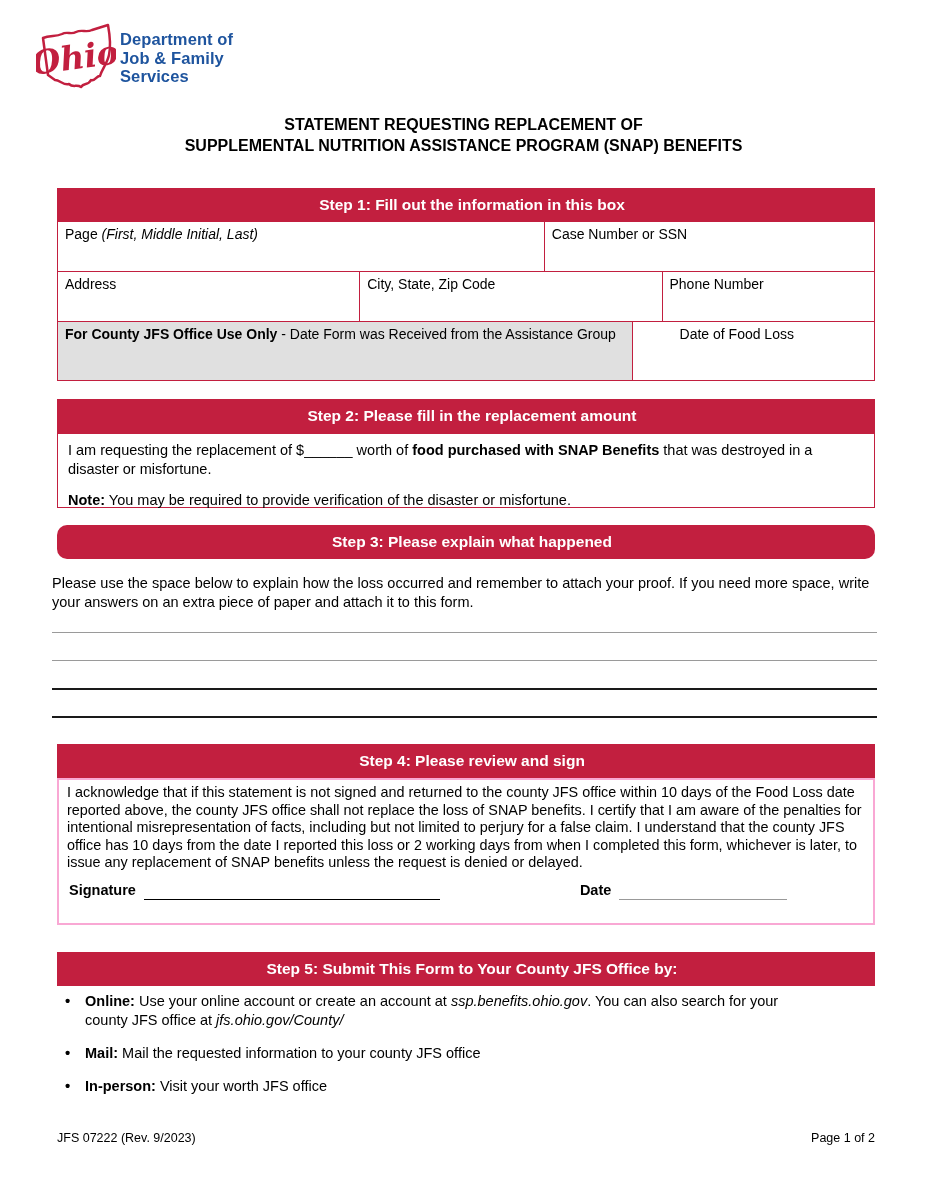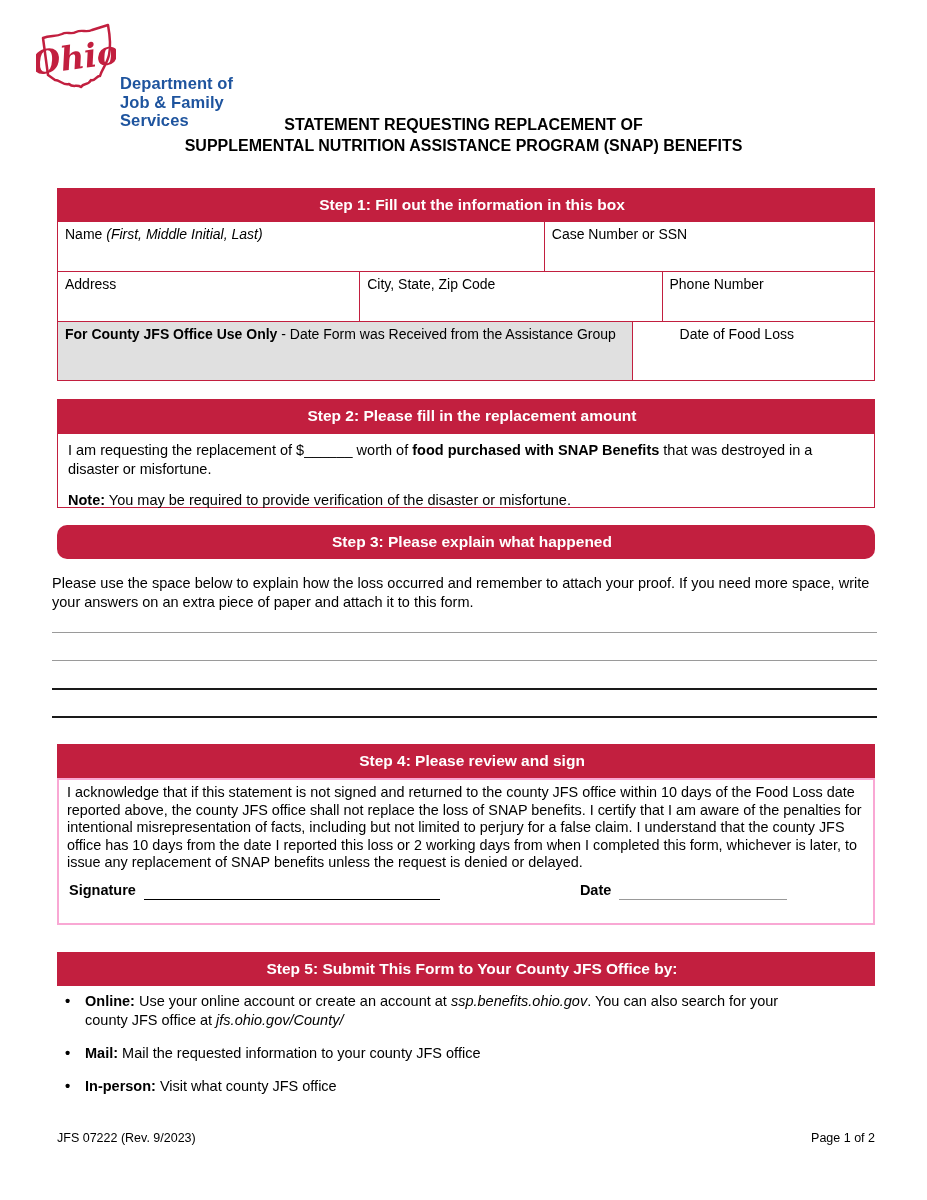--- a/index.html
+++ b/index.html
@@ -2,21 +2,21 @@
 <html><head>
 <meta charset="utf-8">
 <style>
   html,body{margin:0;padding:0;background:#fff;}
   .page{position:relative;width:927px;height:1200px;background:#fff;overflow:hidden;
         font-family:"Liberation Sans",sans-serif;color:#000;}
 
   
   .logo{position:absolute;left:36px;top:20px;display:flex;align-items:center;}
   .brand{position:absolute;left:120px;top:30px;color:#1E549E;font-weight:bold;
-         font-size:16.5px;line-height:18.5px;letter-spacing:.1px;margin-top:44px;}
+         font-size:16.5px;line-height:18.5px;letter-spacing:.1px;}
 
   .title{position:absolute;left:0;top:114px;width:100%;text-align:center;
          font-weight:bold;font-size:16px;line-height:21px;}
 
   
   .bar{position:absolute;left:57px;width:818px;height:34px;background:#C21F3F;
        color:#fff;font-weight:bold;font-size:15.5px;line-height:34px;
        padding-left:12px;box-sizing:border-box;text-align:center;}
 
   
@@ -83,21 +83,21 @@
 
   <div class="title">
     <div>STATEMENT REQUESTING REPLACEMENT OF</div>
     <div>SUPPLEMENTAL NUTRITION ASSISTANCE PROGRAM (SNAP) BENEFITS</div>
   </div>
 
   <div class="bar" style="top:188px;">Step 1: Fill out the information in this box</div>
   <div class="s1-table">
     <div class="t-row r1">
       <div class="t-cell" style="width:488px;">
-        <span>Name </span><span class="hint">(First, Middle Initial, Last)</span>
+        <span>Page </span><span class="hint">(First, Middle Initial, Last)</span>
       </div>
       <div class="t-cell" style="width:330px;">
         <span>Case Number or SSN</span>
       </div>
     </div>
     <div class="t-row r2">
       <div class="t-cell" style="width:303px;">
         <span>Address</span>
       </div>
       <div class="t-cell" style="width:303px;">
@@ -145,21 +145,21 @@
 
   <div class="bar" style="top:952px;">Step 5: Submit This Form to Your County JFS Office by:</div>
   <div class="s5-list">
     <div class="bullet">
       <b class="b-label">Online:</b><span> Use your online account or create an account at </span><span class="url">ssp.benefits.ohio.gov</span><span>. You can also search for your county JFS office at </span><span class="url">jfs.ohio.gov/County/</span>
     </div>
     <div class="bullet">
       <b class="b-label">Mail:</b><span> Mail the requested information to your county JFS office</span>
     </div>
     <div class="bullet">
-      <b class="b-label">In-person:</b><span> Visit what county JFS office</span>
+      <b class="b-label">In-person:</b><span> Visit your worth JFS office</span>
     </div>
   </div>
 
   <div class="footer">
     <span>JFS 07222 (Rev. 9/2023)</span>
     <span>Page 1 of 2</span>
   </div>
 
 </div>
 

